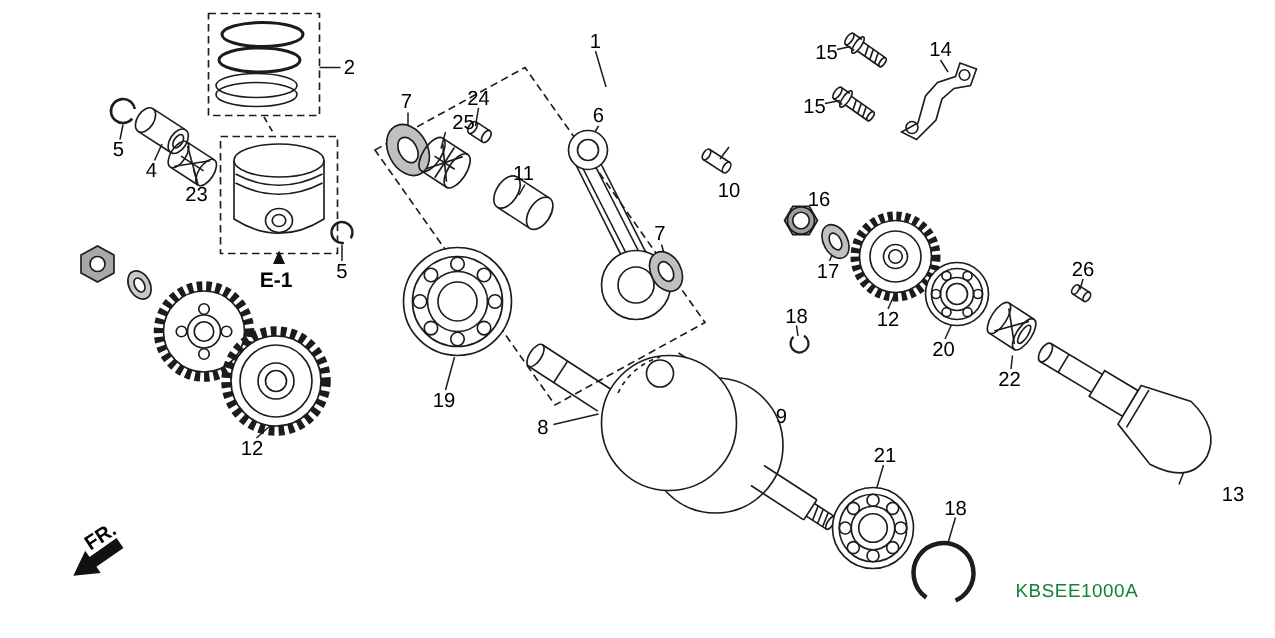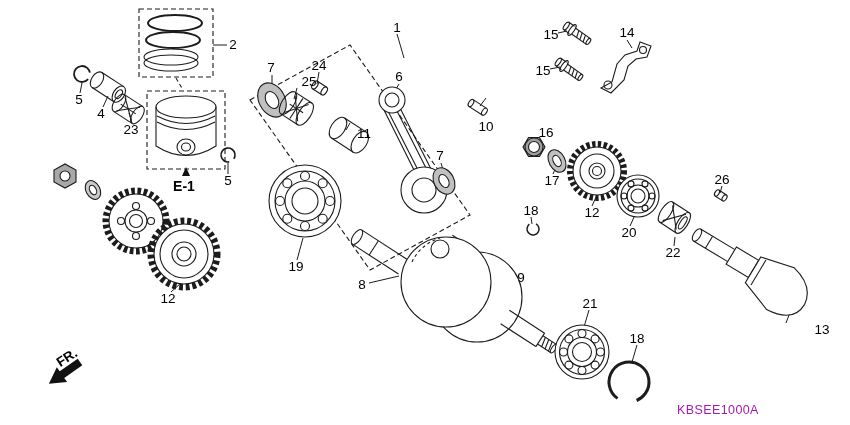--- a/index.html
+++ b/index.html
@@ -10,21 +10,21 @@
     position:absolute; transform:translate(-50%,-50%);
     font-size:13.5px; color:#000; white-space:nowrap; line-height:1;
   }
   .plabel.bold { font-weight:700; font-size:14px; }
   .fr-label {
     position:absolute; left:56px; top:350px; transform:rotate(-33deg);
     font-weight:700; font-size:13.5px; color:#000;
   }
   .code-label {
     position:absolute; left:677px; top:387px;
-    font-size:12.5px; letter-spacing:0.4px; color:#a21caf;margin-top:16px;
+    font-size:12.5px; letter-spacing:0.4px; color:#15803d;
   }
 </style>
 </head>
 <body>
 
 <div class="stage">
 
   <svg width="850" height="425" viewBox="0 0 850 425">
     <g stroke="#1c1c1c" stroke-width="1.1" fill="none">
 
@@ -351,21 +351,21 @@
       <span class="plabel" style="left: 233px; top: 45px;">2</span>
       <span class="plabel" style="left: 101px; top: 114px;">4</span>
       <span class="plabel" style="left: 79px; top: 100px;">5</span>
       <span class="plabel" style="left: 228px; top: 181px;">5</span>
       <span class="plabel" style="left: 399px; top: 77px;">6</span>
       <span class="plabel" style="left: 271px; top: 68px;">7</span>
       <span class="plabel" style="left: 440px; top: 156px;">7</span>
       <span class="plabel" style="left: 362px; top: 285px;">8</span>
       <span class="plabel" style="left: 521px; top: 278px;">9</span>
       <span class="plabel" style="left: 486px; top: 91px; margin-top: 36px;">10</span>
-      <span class="plabel" style="left: 364px; top: 116px; margin-top: 18px;">11</span>
+      <span class="plabel" style="left: 349px; top: 116px;">11</span>
       <span class="plabel" style="left: 592px; top: 213px;">12</span>
       <span class="plabel" style="left: 168px; top: 299px;">12</span>
       <span class="plabel" style="left: 822px; top: 330px;">13</span>
       <span class="plabel" style="left: 627px; top: 33px;">14</span>
       <span class="plabel" style="left: 551px; top: 35px;">15</span>
       <span class="plabel" style="left: 543px; top: 71px;">15</span>
       <span class="plabel" style="left: 526px; top: 133px; margin-left: 20px;">16</span>
       <span class="plabel" style="left: 552px; top: 181px;">17</span>
       <span class="plabel" style="left: 637px; top: 339px;">18</span>
       <span class="plabel" style="left: 296px; top: 267px;">19</span>

